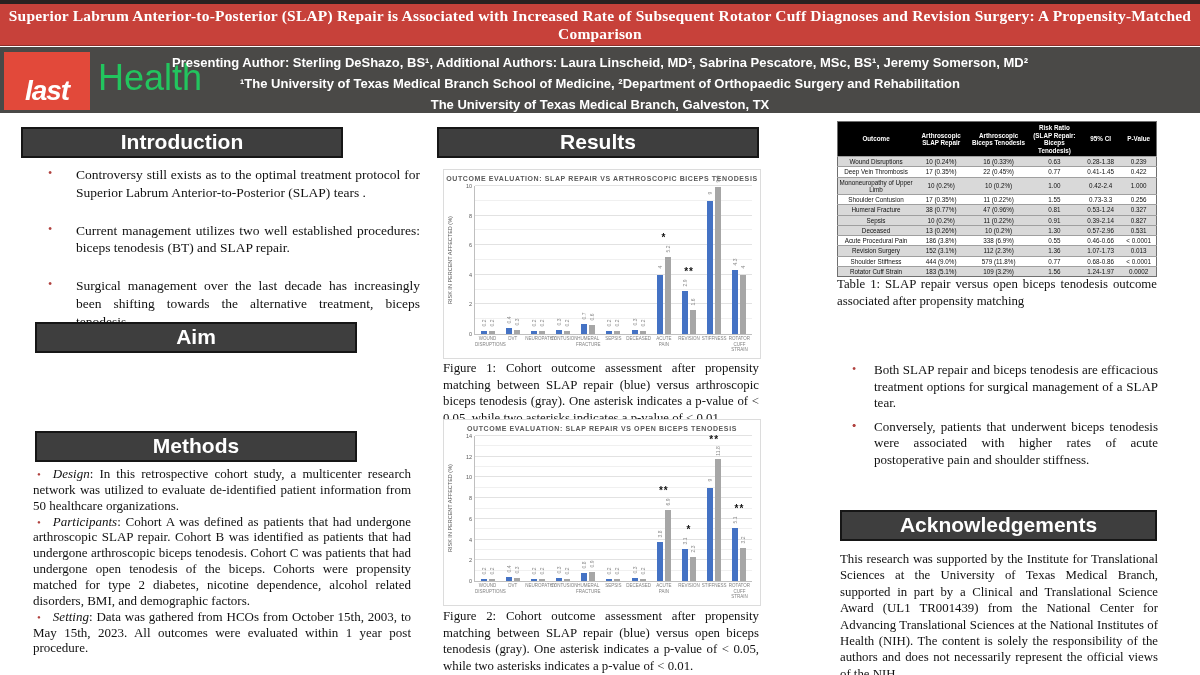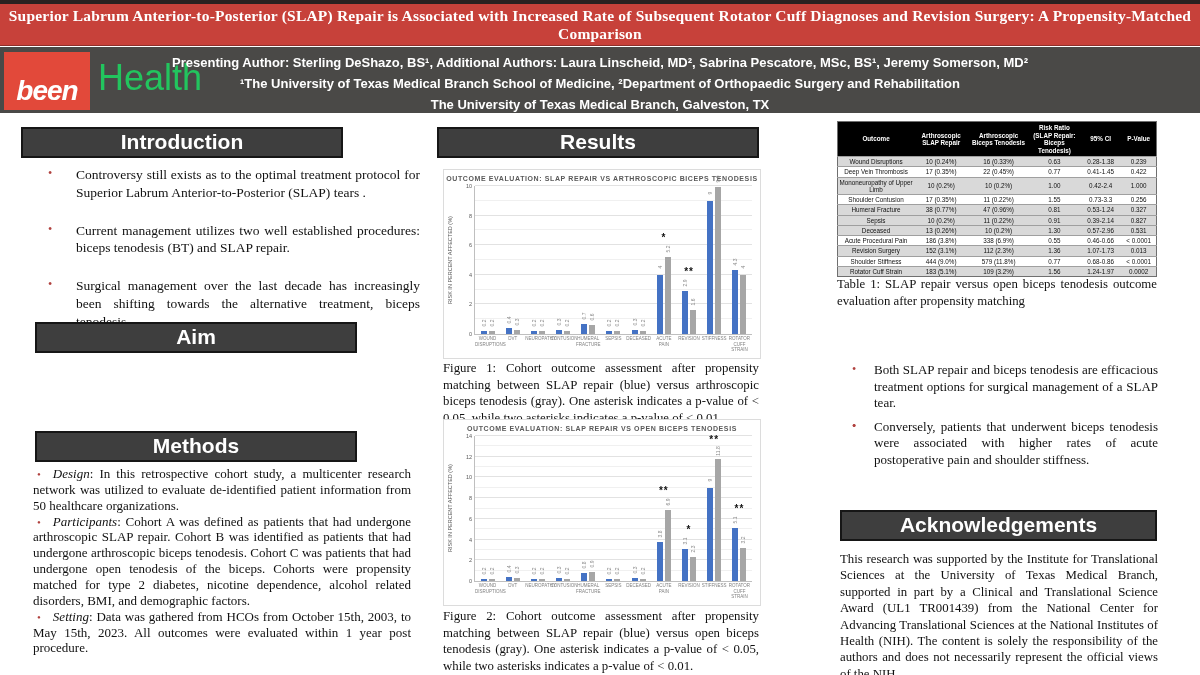--- a/index.html
+++ b/index.html
@@ -74,21 +74,21 @@
 <div class="poster">
 
   <div class="top-strip"></div>
 
   <div class="banner">
     <div class="banner-title">Superior Labrum Anterior-to-Posterior (SLAP) Repair is Associated with Increased Rate of Subsequent Rotator Cuff Diagnoses and Revision Surgery: A Propensity-Matched Comparison</div>
   </div>
 
   <div class="author-band">
     <div class="logo-box">
-      <span class="logo-utmb">been</span>
+      <span class="logo-utmb">last</span>
     </div>
     <span class="logo-health">Health</span>
     <div class="authors">
       <div>Presenting Author: Sterling DeShazo, BS¹, Additional Authors: Laura Linscheid, MD², Sabrina Pescatore, MSc, BS¹, Jeremy Somerson, MD²</div>
       <div>¹The University of Texas Medical Branch School of Medicine, ²Department of Orthopaedic Surgery and Rehabilitation</div>
       <div>The University of Texas Medical Branch, Galveston, TX</div>
     </div>
   </div>
 
   <div class="sec-h" style="left:21px;top:127px;width:318px;">Introduction</div>
@@ -512,21 +512,21 @@
         <tr class="shade">
           <td>Rotator Cuff Strain</td>
           <td>183 (5.1%)</td>
           <td>109 (3.2%)</td>
           <td>1.56</td>
           <td>1.24-1.97</td>
           <td>0.0002</td>
         </tr>
       </tbody>
     </table>
-  <div class="caption" style="left:837px;top:276px;width:320px;">Table 1: SLAP repair versus open biceps tenodesis outcome evaluation after propensity matching</div>
+  <div class="caption" style="left:837px;top:276px;width:320px;">Table 1: SLAP repair versus open biceps tenodesis outcome associated after propensity matching</div>
 
   <ul class="blist" id="conc-list" style="left:842px;top:362px;width:316px;">
       <li><span class="blt">•</span><span>Both SLAP repair and biceps tenodesis are efficacious treatment options for surgical management of a SLAP tear.</span></li>
       <li><span class="blt">•</span></li>
       <li><span class="blt">•</span><span>Conversely, patients that underwent biceps tenodesis were associated with higher rates of acute postoperative pain and shoulder stiffness.</span></li>
     </ul>
 
   <div class="sec-h" style="left:840px;top:510px;width:313px;">Acknowledgements</div>
   <div class="para" id="ack-p" style="left:840px;top:551px;width:318px;">This research was supported by the Institute for Translational Sciences at the University of Texas Medical Branch, supported in part by a Clinical and Translational Science Award (UL1 TR001439) from the National Center for Advancing Translational Sciences at the National Institutes of Health (NIH). The content is solely the responsibility of the authors and does not necessarily represent the official views of the NIH.</div>
 

